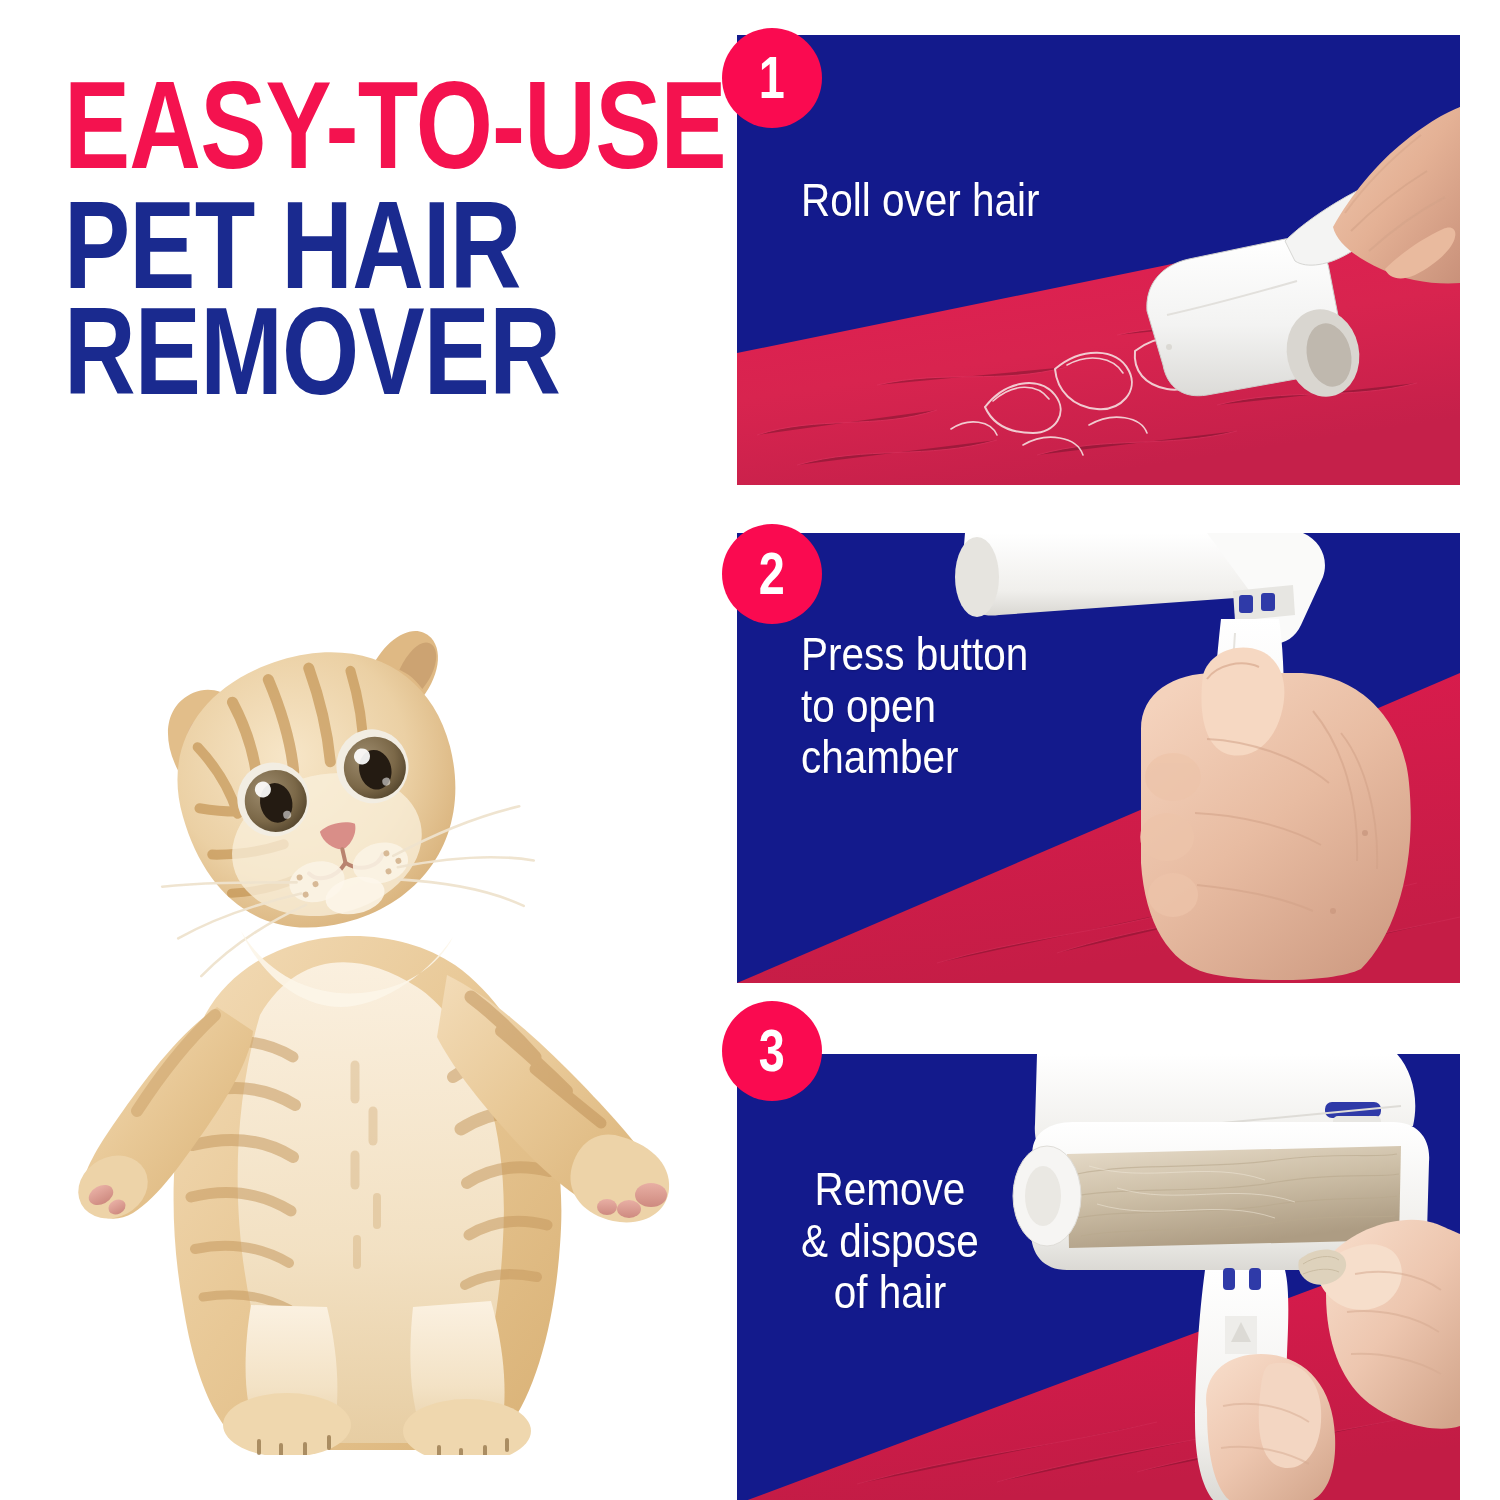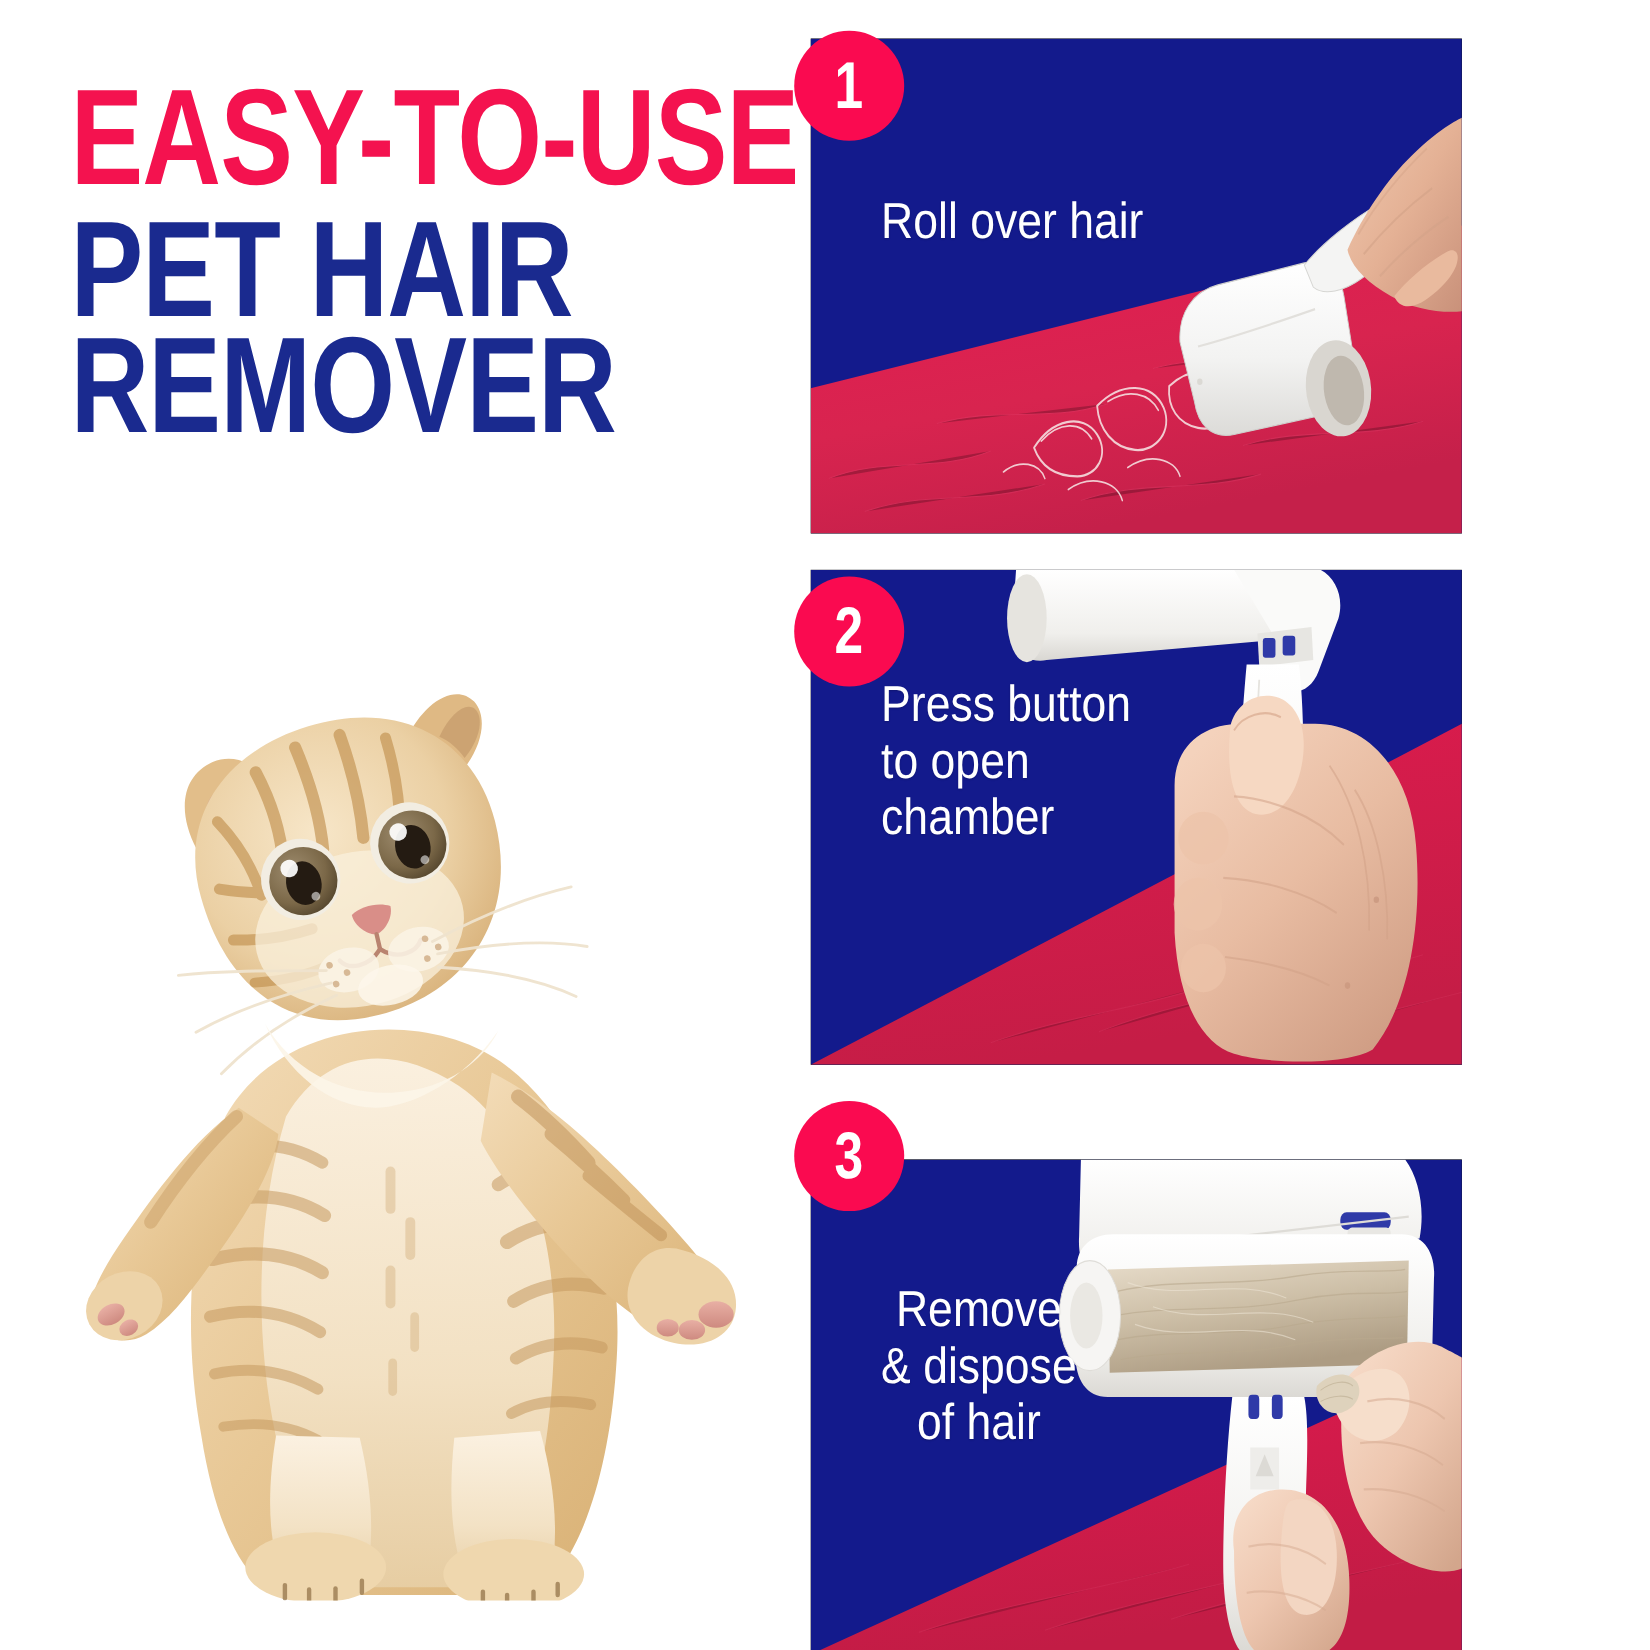--- a/index.html
+++ b/index.html
@@ -23,24 +23,24 @@
   }
   #hl-1{font-size:124px;color:#F4124F;}
   #hl-2{font-size:124px;color:#1A2A8F;margin-top:6px;}
   #hl-3{font-size:124px;color:#1A2A8F;margin-top:-8px;}
 
   
   #cat-photo{position:absolute;left:55px;top:545px;width:620px;height:910px;}
   #cat-photo svg{display:block;width:100%;height:100%;}
 
   
-  .step-panel{position:absolute;left:737px;width:592px;height:450px;
-              overflow:hidden;background:#000000;}
+  .step-panel{position:absolute;left:737px;width:723px;height:450px;
+              overflow:hidden;background:#701a75;}
   #panel-1{top:35px;}
-  #panel-2{top:518px;text-decoration:underline;}
+  #panel-2{top:533px;text-decoration:underline;}
   #panel-3{top:1054px;text-align:center;}
 
   .panel-bg{position:absolute;inset:0;}
   .panel-bg svg{display:block;width:100%;height:100%;}
 
   .step-caption{
     position:absolute;left:64px;color:#ffffff;
     font-family:"Liberation Sans Narrow","Liberation Sans","DejaVu Sans Condensed",sans-serif;
     font-weight:400;font-size:46px;line-height:1.12;
     transform:scaleX(0.88);transform-origin:left top;

